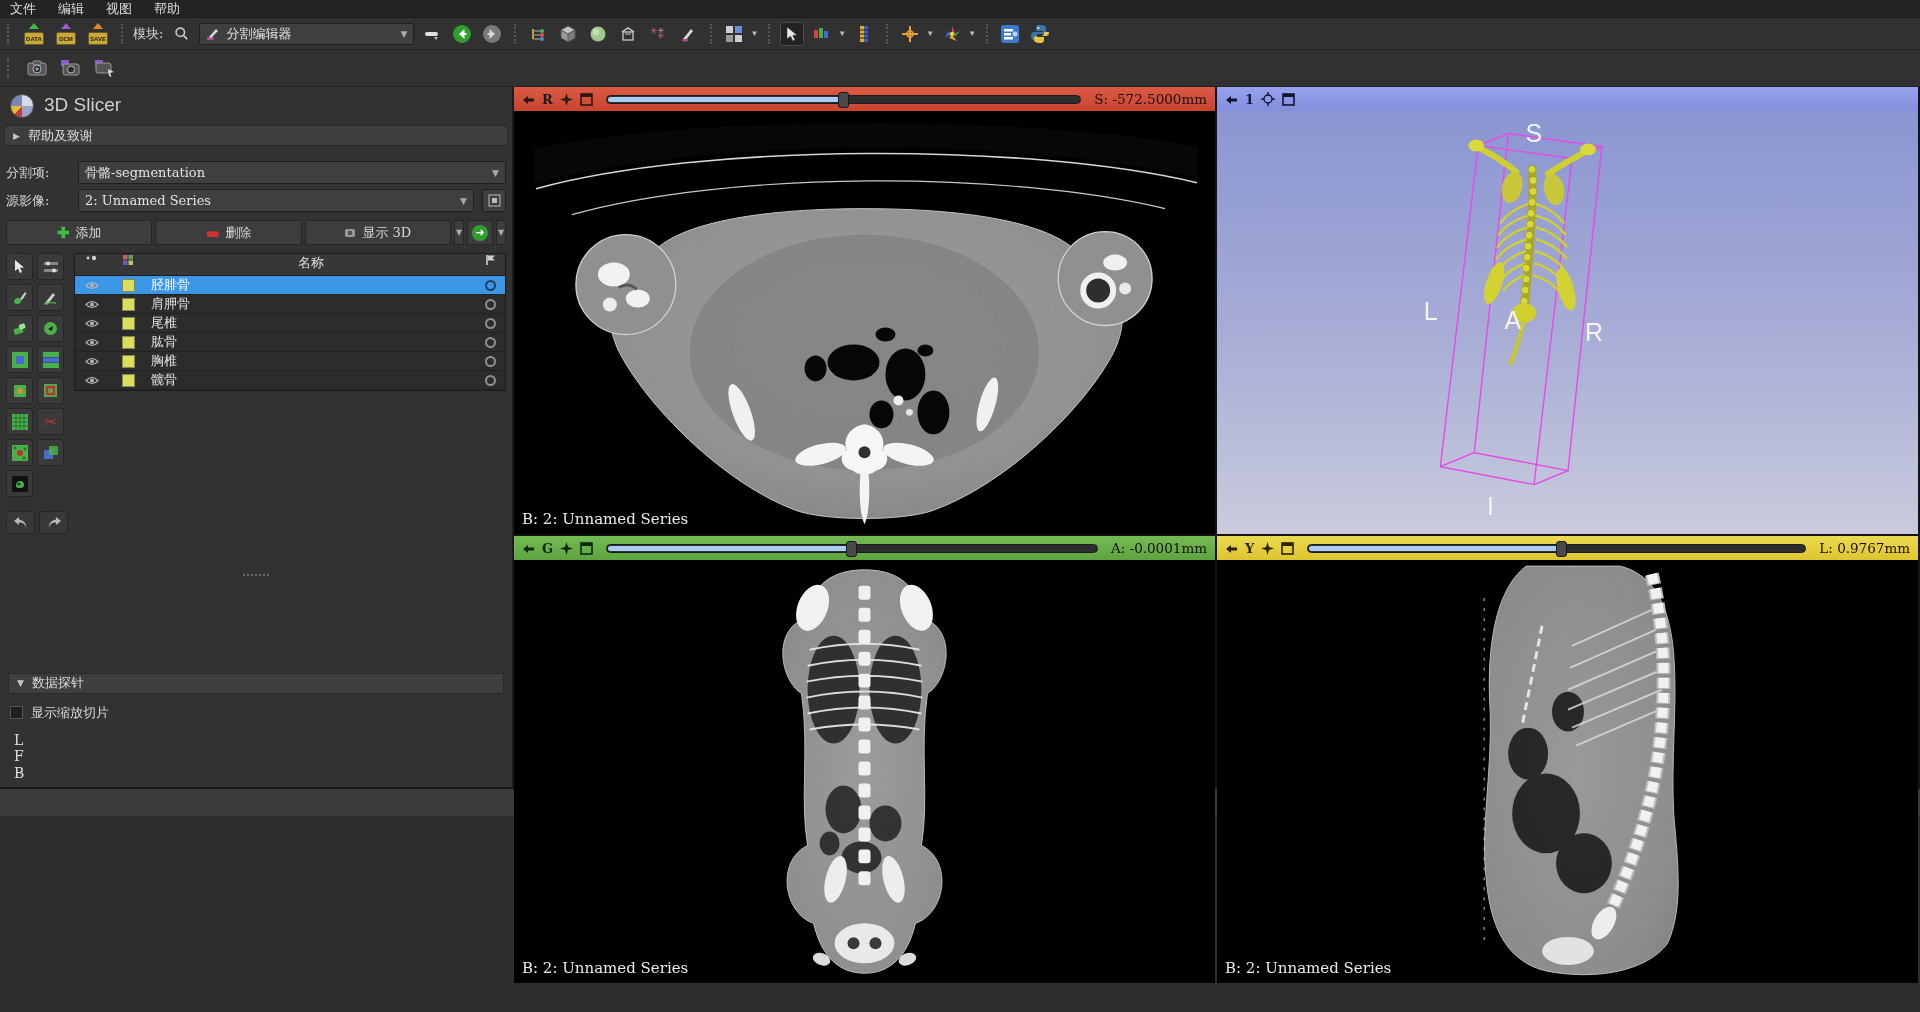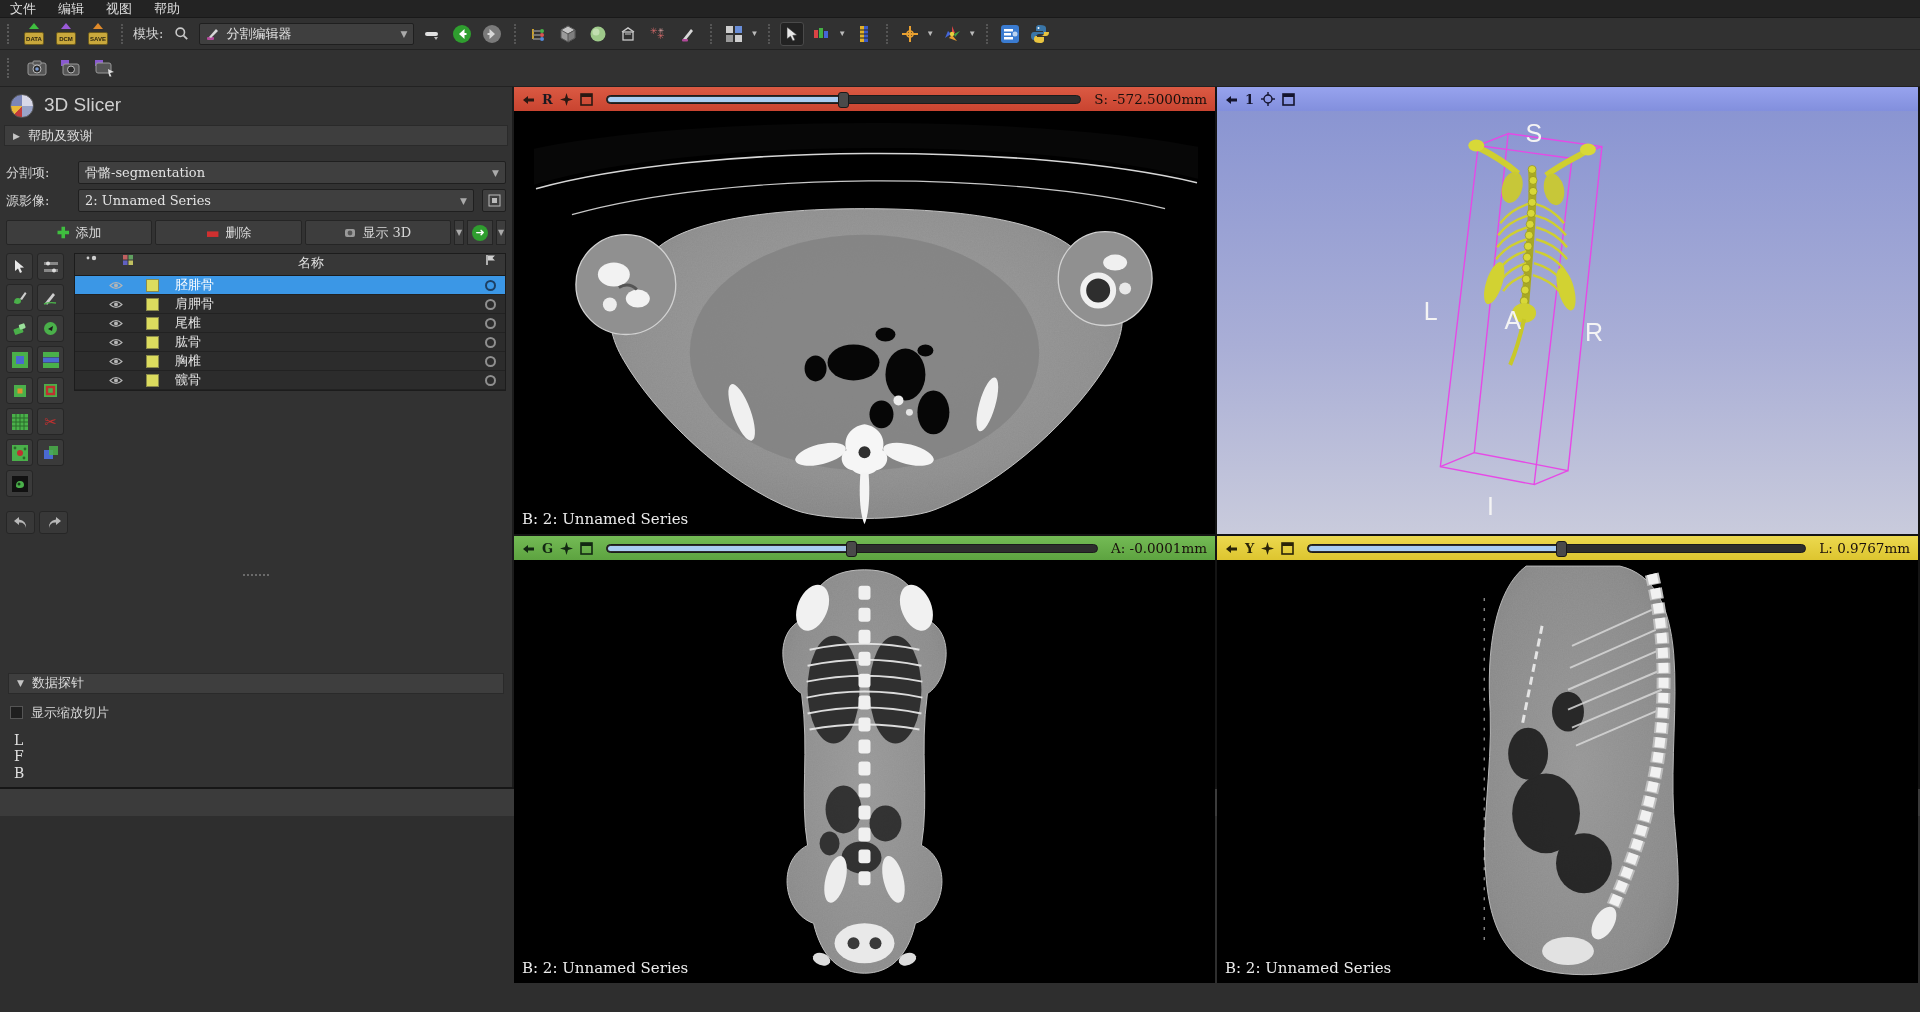--- a/index.html
+++ b/index.html
@@ -74,21 +74,21 @@
               display:flex; align-items:center; justify-content:center; }
 
   .seg-table { flex:1; background:#262626; border:1px solid #1c1c1c; align-self:flex-start; width:440px; }
   .seg-header { display:flex; align-items:flex-start; height:22px; background:#373737; border-bottom:1px solid #1c1c1c;
                 color:#e0e0e0; font-size:13px; }
   .col-eye { width:34px; display:flex; justify-content:center; }
   .col-swatch { width:38px; display:flex; justify-content:center; }
   .col-name { flex:1; text-align:center; }
   .col-flag { width:30px; display:flex; justify-content:center; }
   .seg-row { display:flex; align-items:center; height:19px; background:#2c2c2c; border-bottom:1px solid #222;
-             color:#e4e4e4; font-size:13px;padding-left:24px; }
+             color:#e4e4e4; font-size:13px; }
   .seg-row.selected { background:#3b97e6; color:#ffffff; }
   .seg-row .col-name { text-align:left; padding-left:4px; }
   .seg-swatch { width:13px; height:13px; border:1px solid #8a8a4a; display:inline-block; }
   .seg-status { width:11px; height:11px; border-radius:50%; border:2px solid #8f8f8f; display:inline-block; }
   .seg-row.selected .seg-status { border-color:#1d3f63; }
 
   .splitter { height:10px; display:flex; align-items:center; justify-content:center; margin-top:36px; }
   .splitter .dots { width:26px; border-top:2px dotted #6a6a6a; }
   .panel-spacer { flex:1; }
 

